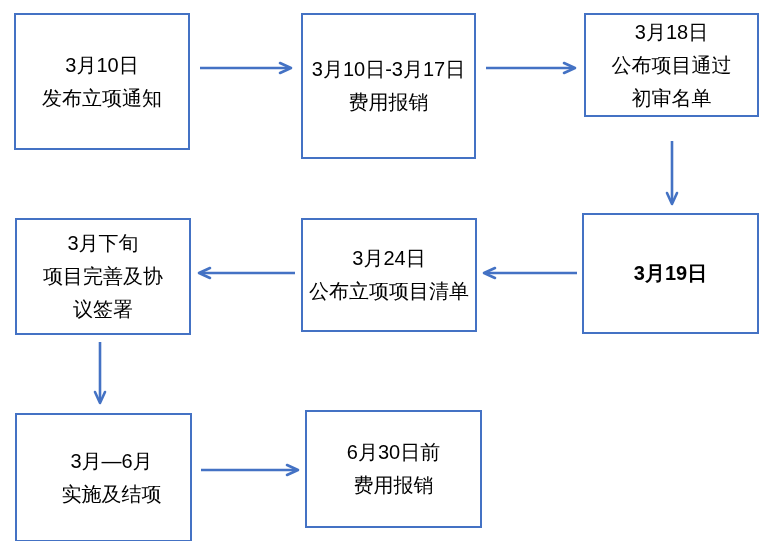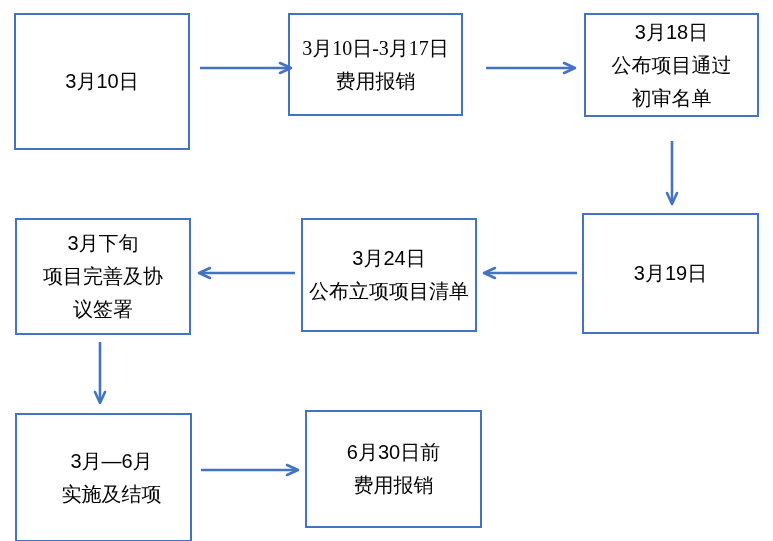--- a/index.html
+++ b/index.html
@@ -45,34 +45,35 @@
     stroke-linejoin: round;
   }
 </style>
 </head>
 <body>
 
 <div class="canvas">
 
   <div class="node" style="left:14px; top:13px; width:176px; height:137px;">
     <div>3月10日</div>
+    <div>发布立项通知</div>
   </div>
 
-  <div class="node" style="left:288px; top:13px; width:175px; height:103px;font-family:Liberation Serif, serif;">
+  <div class="node" style="left:301px; top:13px; width:175px; height:146px;">
     <div>3月10日-3月17日</div>
     <div>费用报销</div>
   </div>
 
   <div class="node" style="left:584px; top:13px; width:175px; height:104px;">
     <div>3月18日</div>
     <div>公布项目通过</div>
     <div>初审名单</div>
   </div>
 
-  <div class="node" style="left:582px; top:213px; width:177px; height:121px;">
+  <div class="node" style="left:582px; top:213px; width:177px; height:121px;font-weight:bold;">
     <div>3月19日</div>
   </div>
 
   <div class="node" style="left:301px; top:218px; width:176px; height:114px;">
     <div>3月24日</div>
     <div>公布立项项目清单</div>
   </div>
 
   <div class="node" style="left:15px; top:218px; width:176px; height:117px;">
     <div>3月下旬</div>

